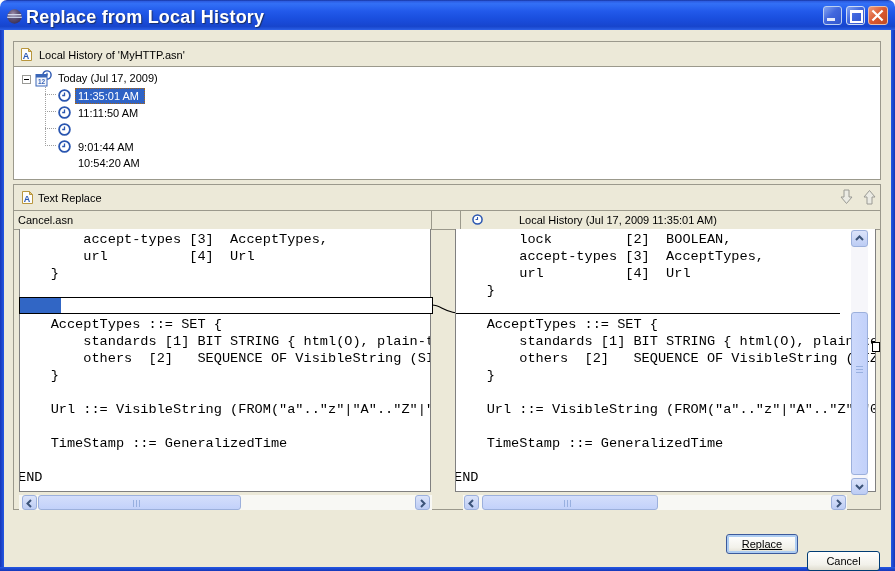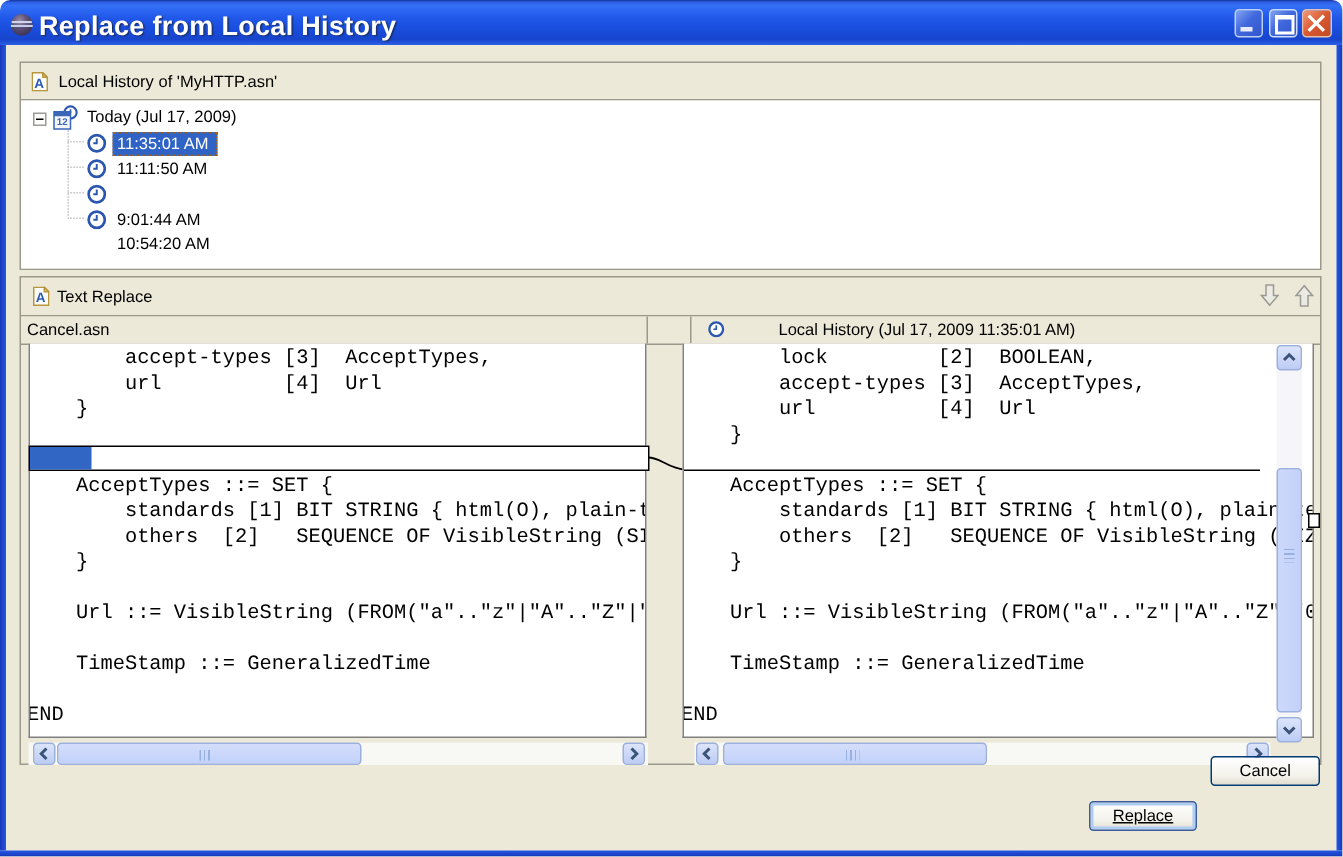--- a/index.html
+++ b/index.html
@@ -229,15 +229,15 @@
       <svg width="13" height="13" viewBox="0 0 13 13">
           <path d="M5 3 L8.5 6.5 L5 10" fill="none" stroke="#3b5378" stroke-width="2"></path>
         </svg>
     </div>
   </div>
 </div>
 
 <div class="abs" style="left:726px;top:534px;width:72px;height:20px;border:1px solid #3c5a9c;border-radius:3px;box-sizing:border-box;background:linear-gradient(180deg,#fff,#f2f1ea 70%,#e0ddd0 100%);box-shadow:inset 0 0 0 2px #aecdf2;text-decoration:underline;">
   <div class="ui" style="text-align:center;margin-top:3px;">Replace</div>
 </div>
-<div class="abs" style="left:807px;top:504px;width:73px;height:20px;border:1px solid #003c74;border-radius:3px;box-sizing:border-box;background:linear-gradient(180deg,#fff,#f2f1ea 70%,#e0ddd0 100%);">
+<div class="abs" style="left:807px;top:551px;width:73px;height:20px;border:1px solid #003c74;border-radius:3px;box-sizing:border-box;background:linear-gradient(180deg,#fff,#f2f1ea 70%,#e0ddd0 100%);">
   <div class="ui" style="text-align:center;margin-top:3px;">Cancel</div>
 </div>
 
 </body></html>

